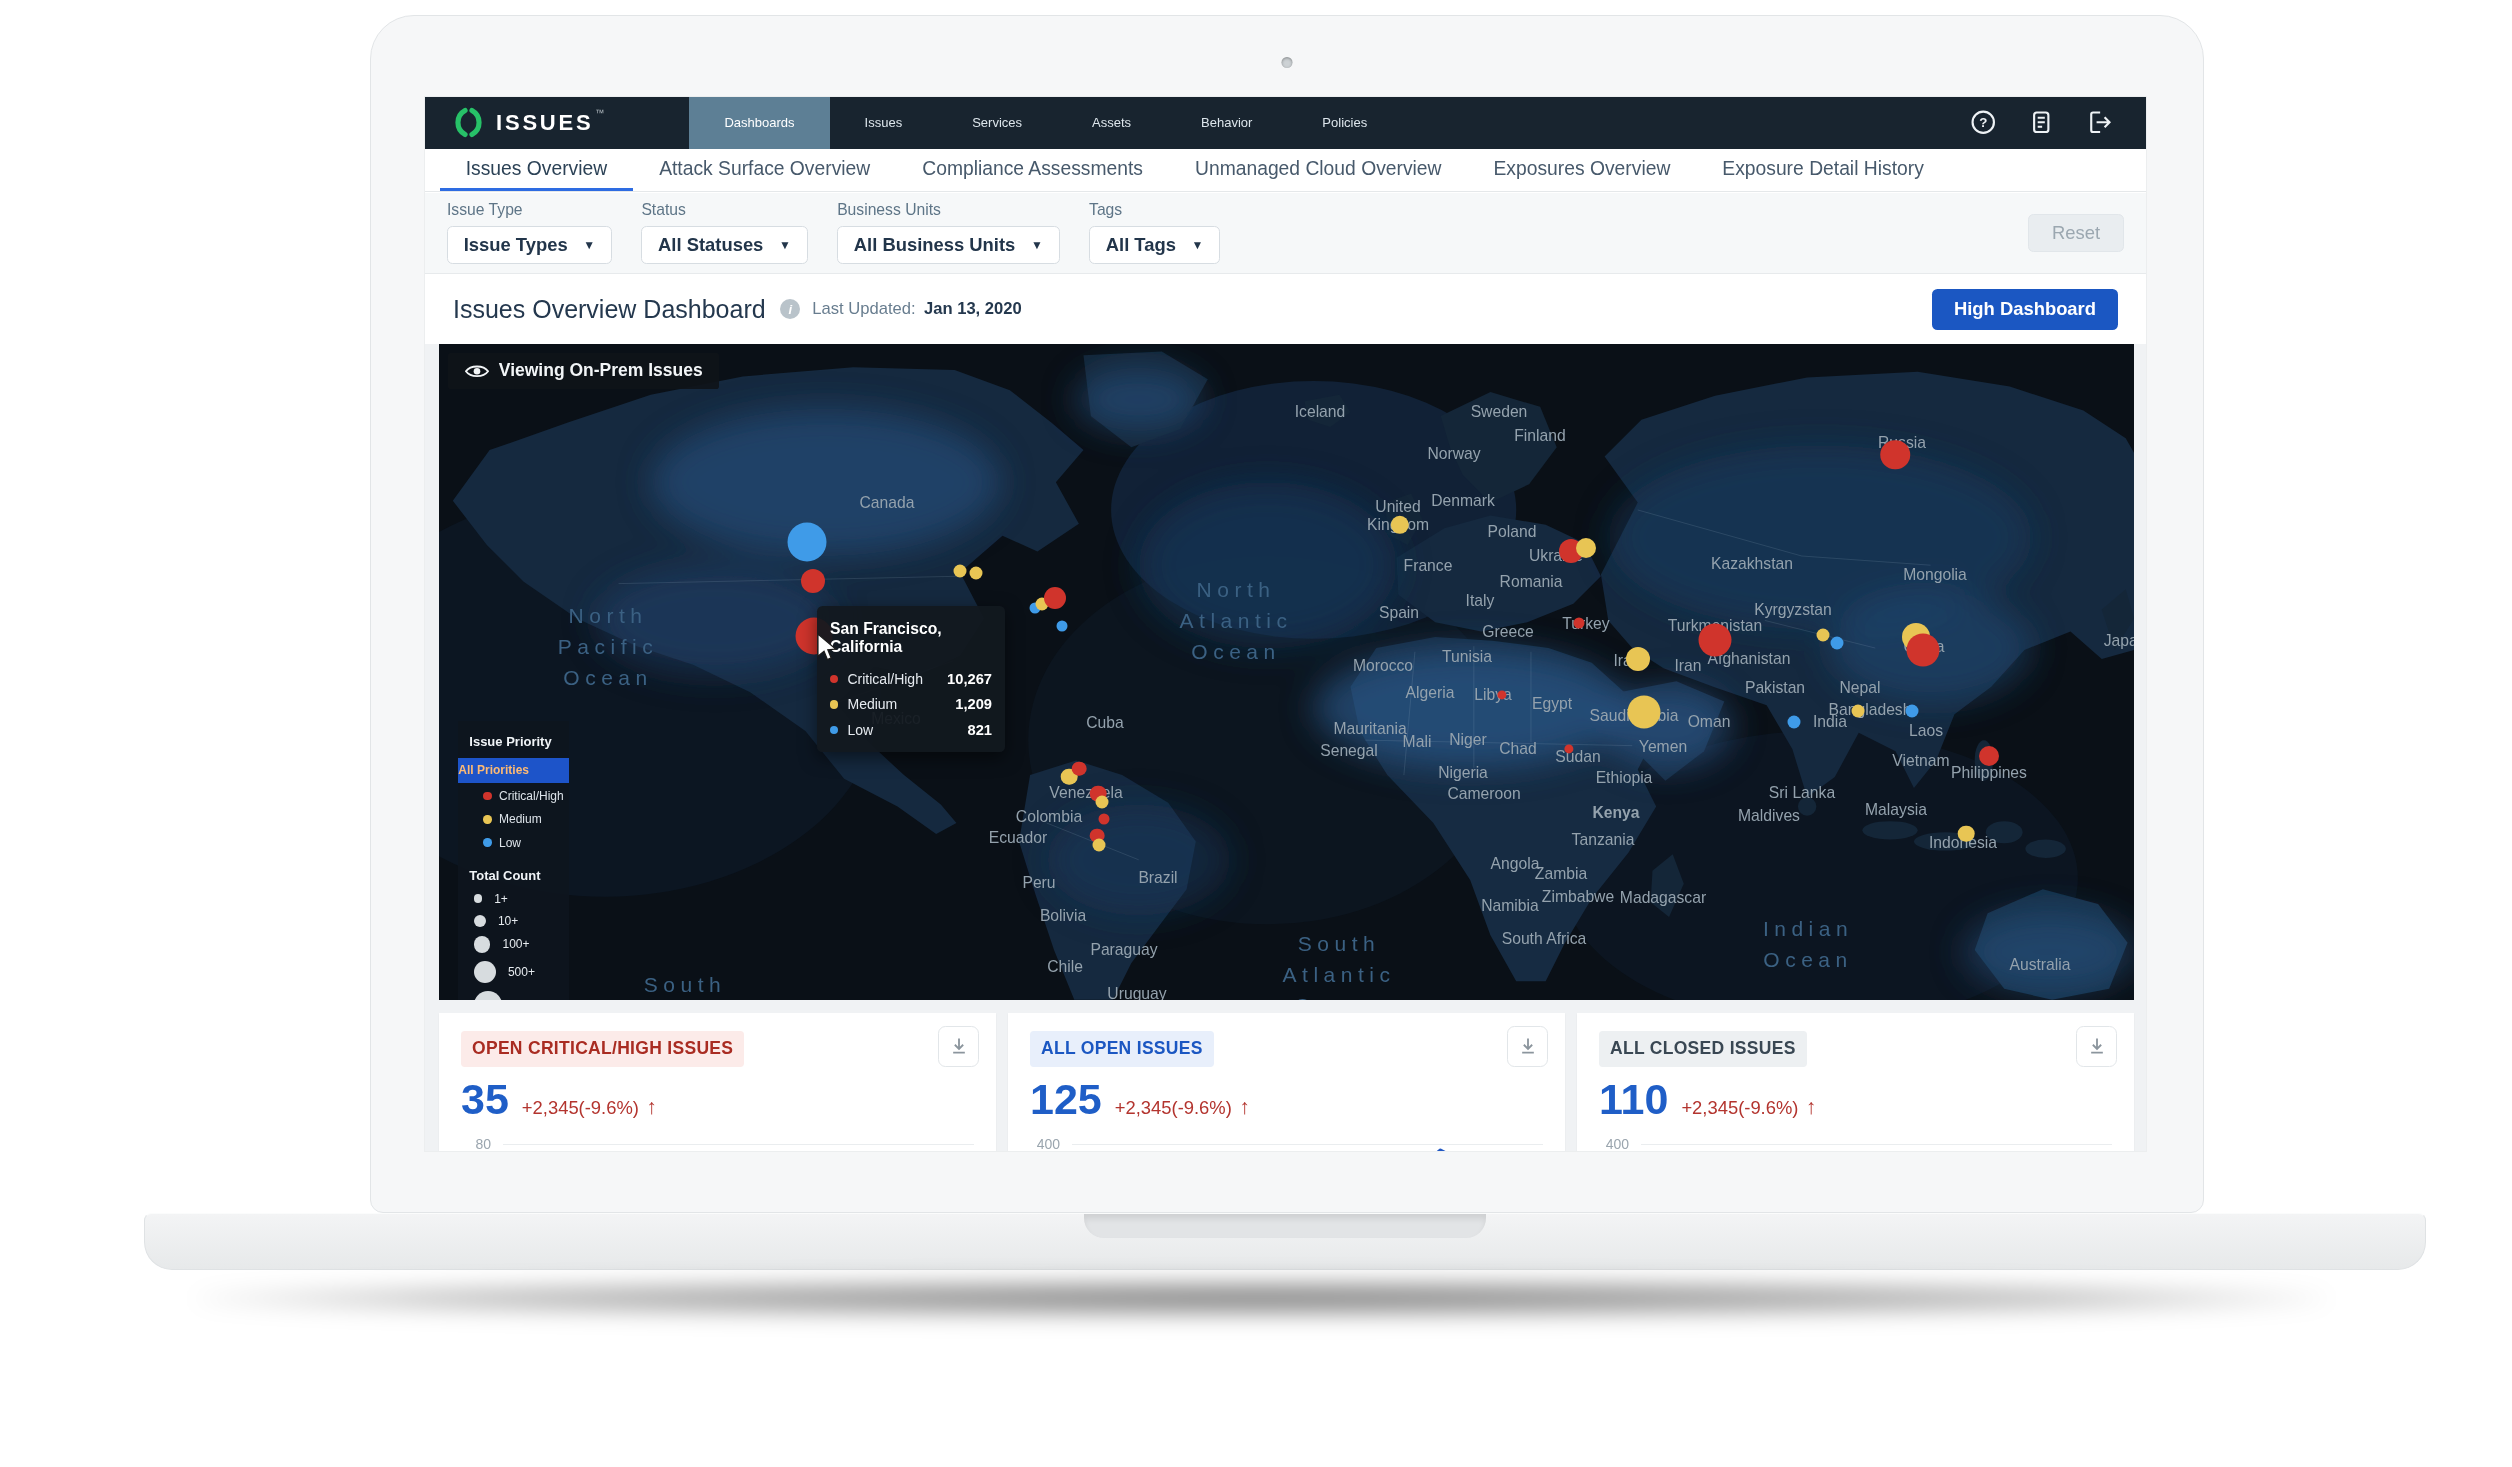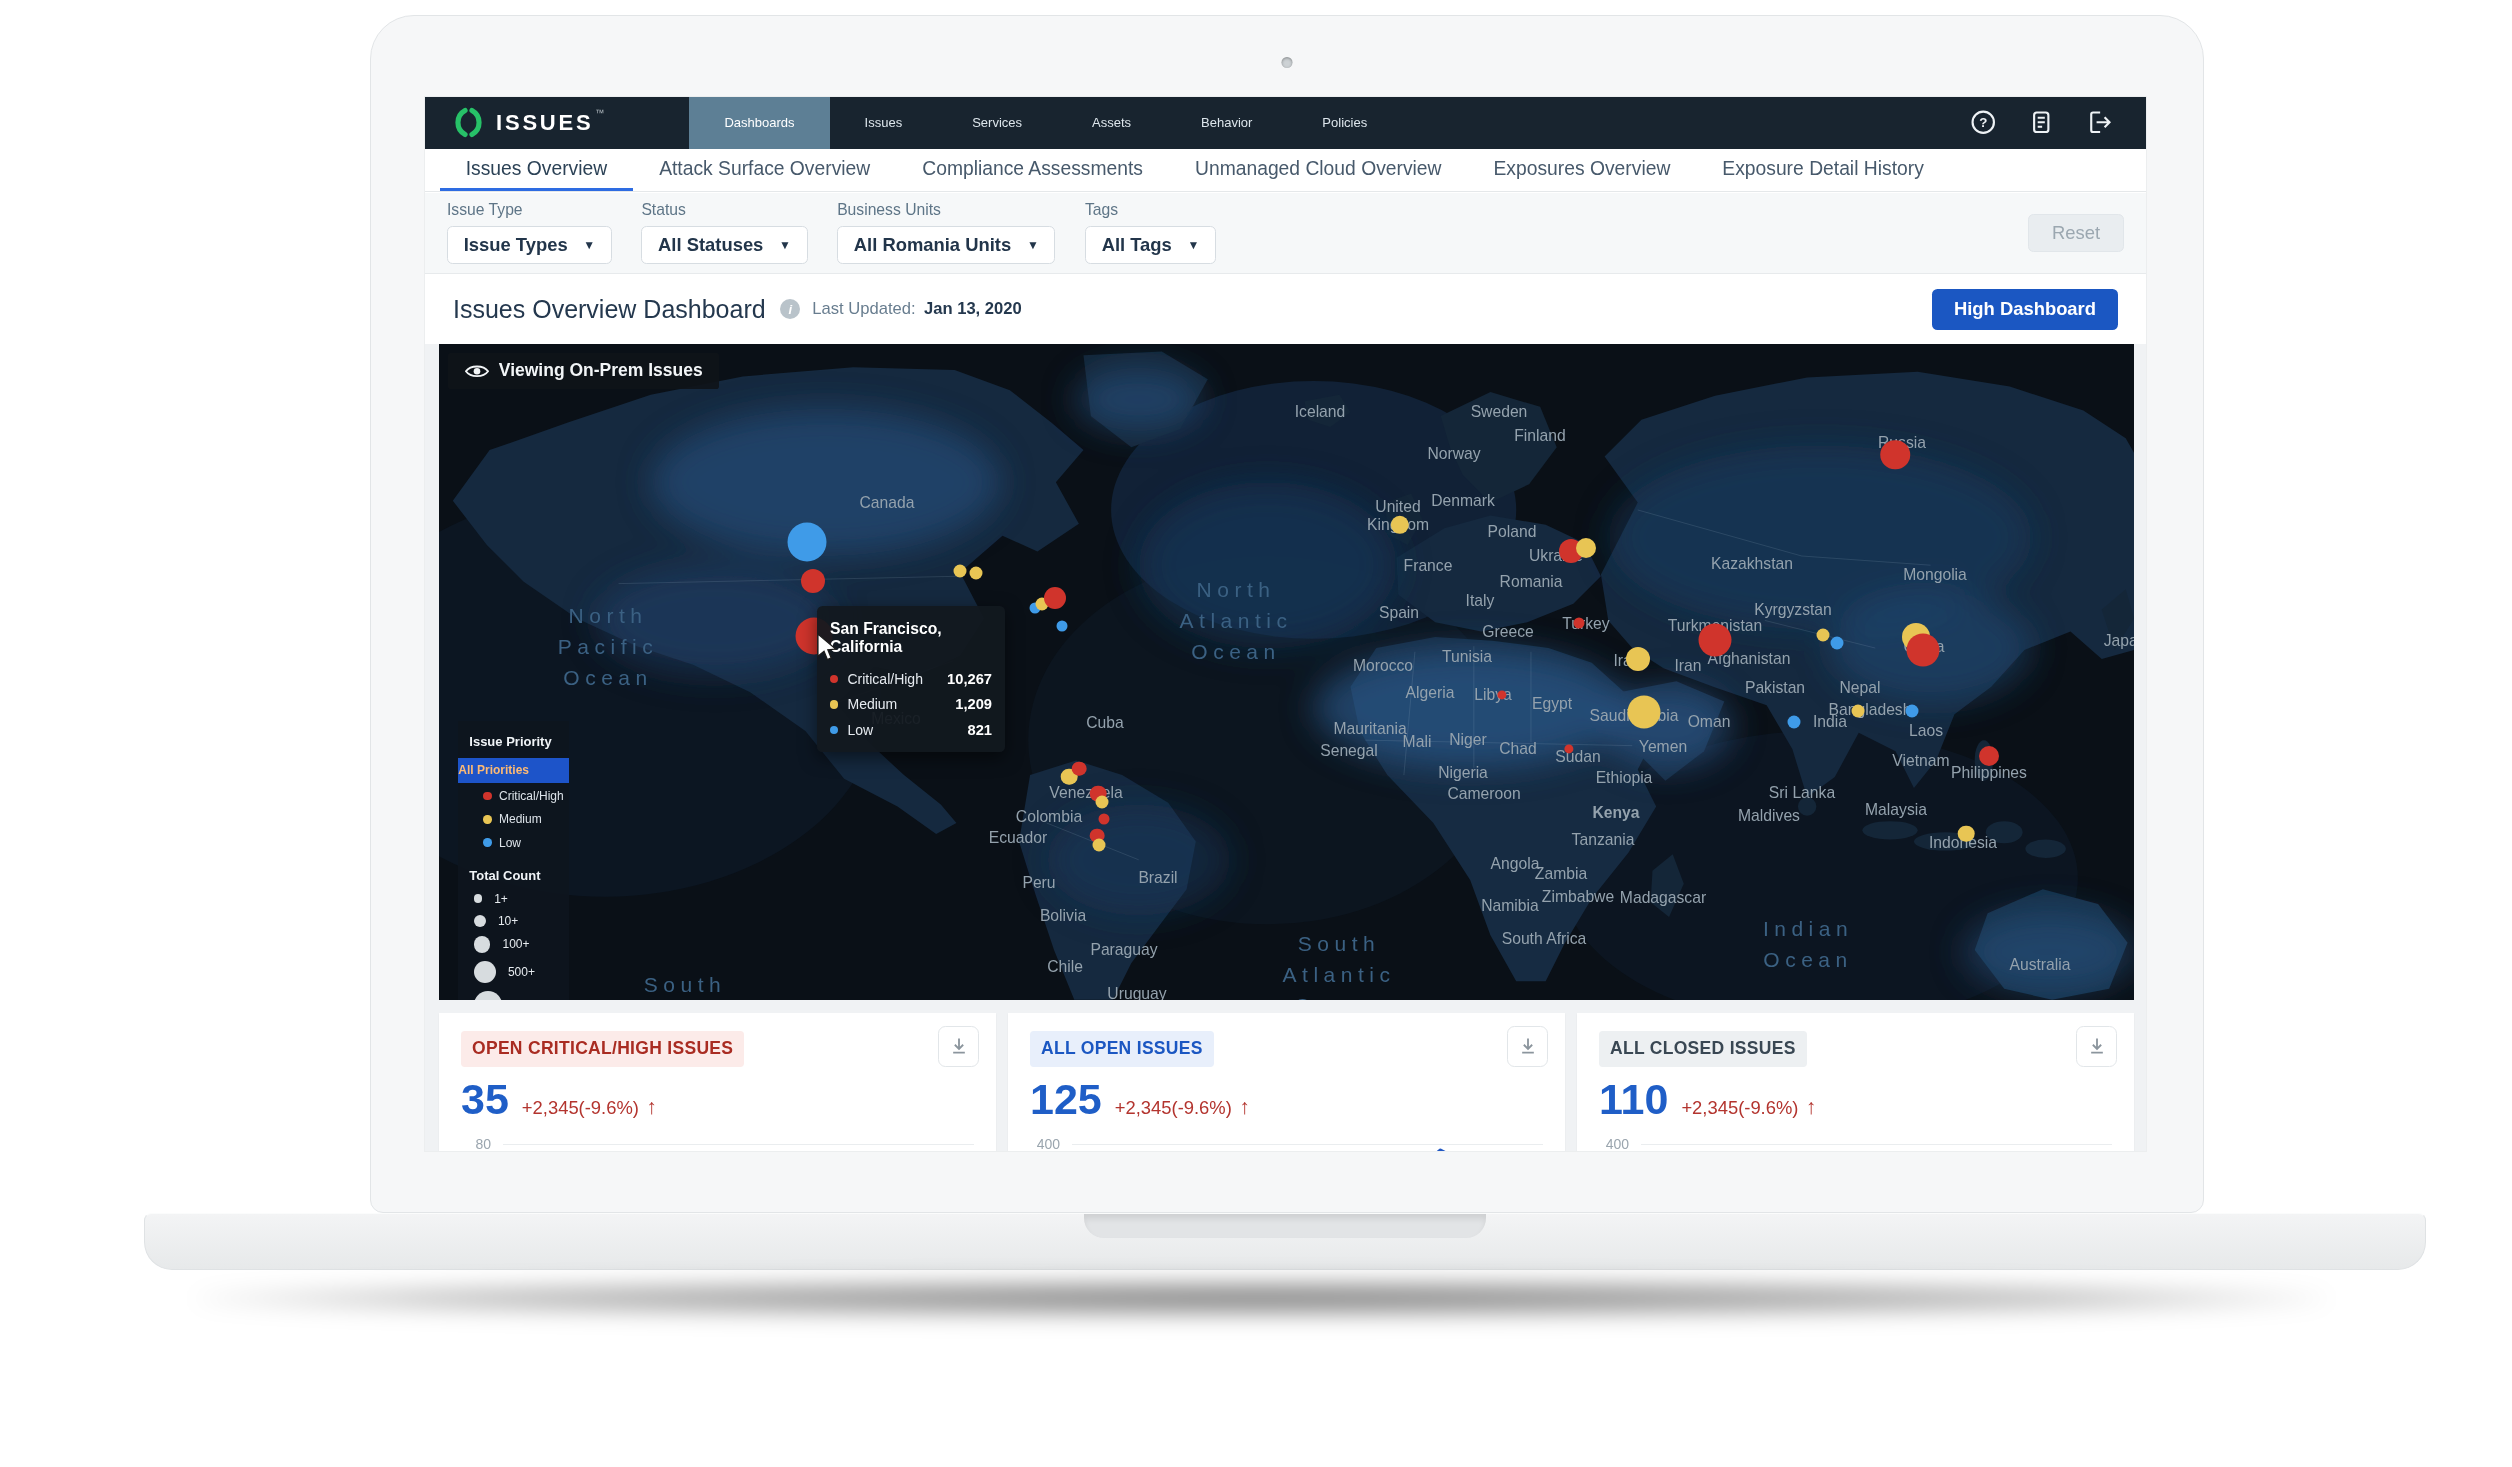--- a/index.html
+++ b/index.html
@@ -169,21 +169,21 @@
           <div class="filter-group">
             <div class="filter-label">Status</div>
             <div class="filter-control">
               <span>All Statuses</span>
               <span class="filter-caret">▼</span>
             </div>
           </div>
           <div class="filter-group">
             <div class="filter-label">Business Units</div>
             <div class="filter-control">
-              <span>All Romania Units</span>
+              <span>All Business Units</span>
               <span class="filter-caret">▼</span>
             </div>
           </div>
           <div class="filter-group">
             <div class="filter-label">Tags</div>
             <div class="filter-control">
               <span>All Tags</span>
               <span class="filter-caret">▼</span>
             </div>
           </div>

